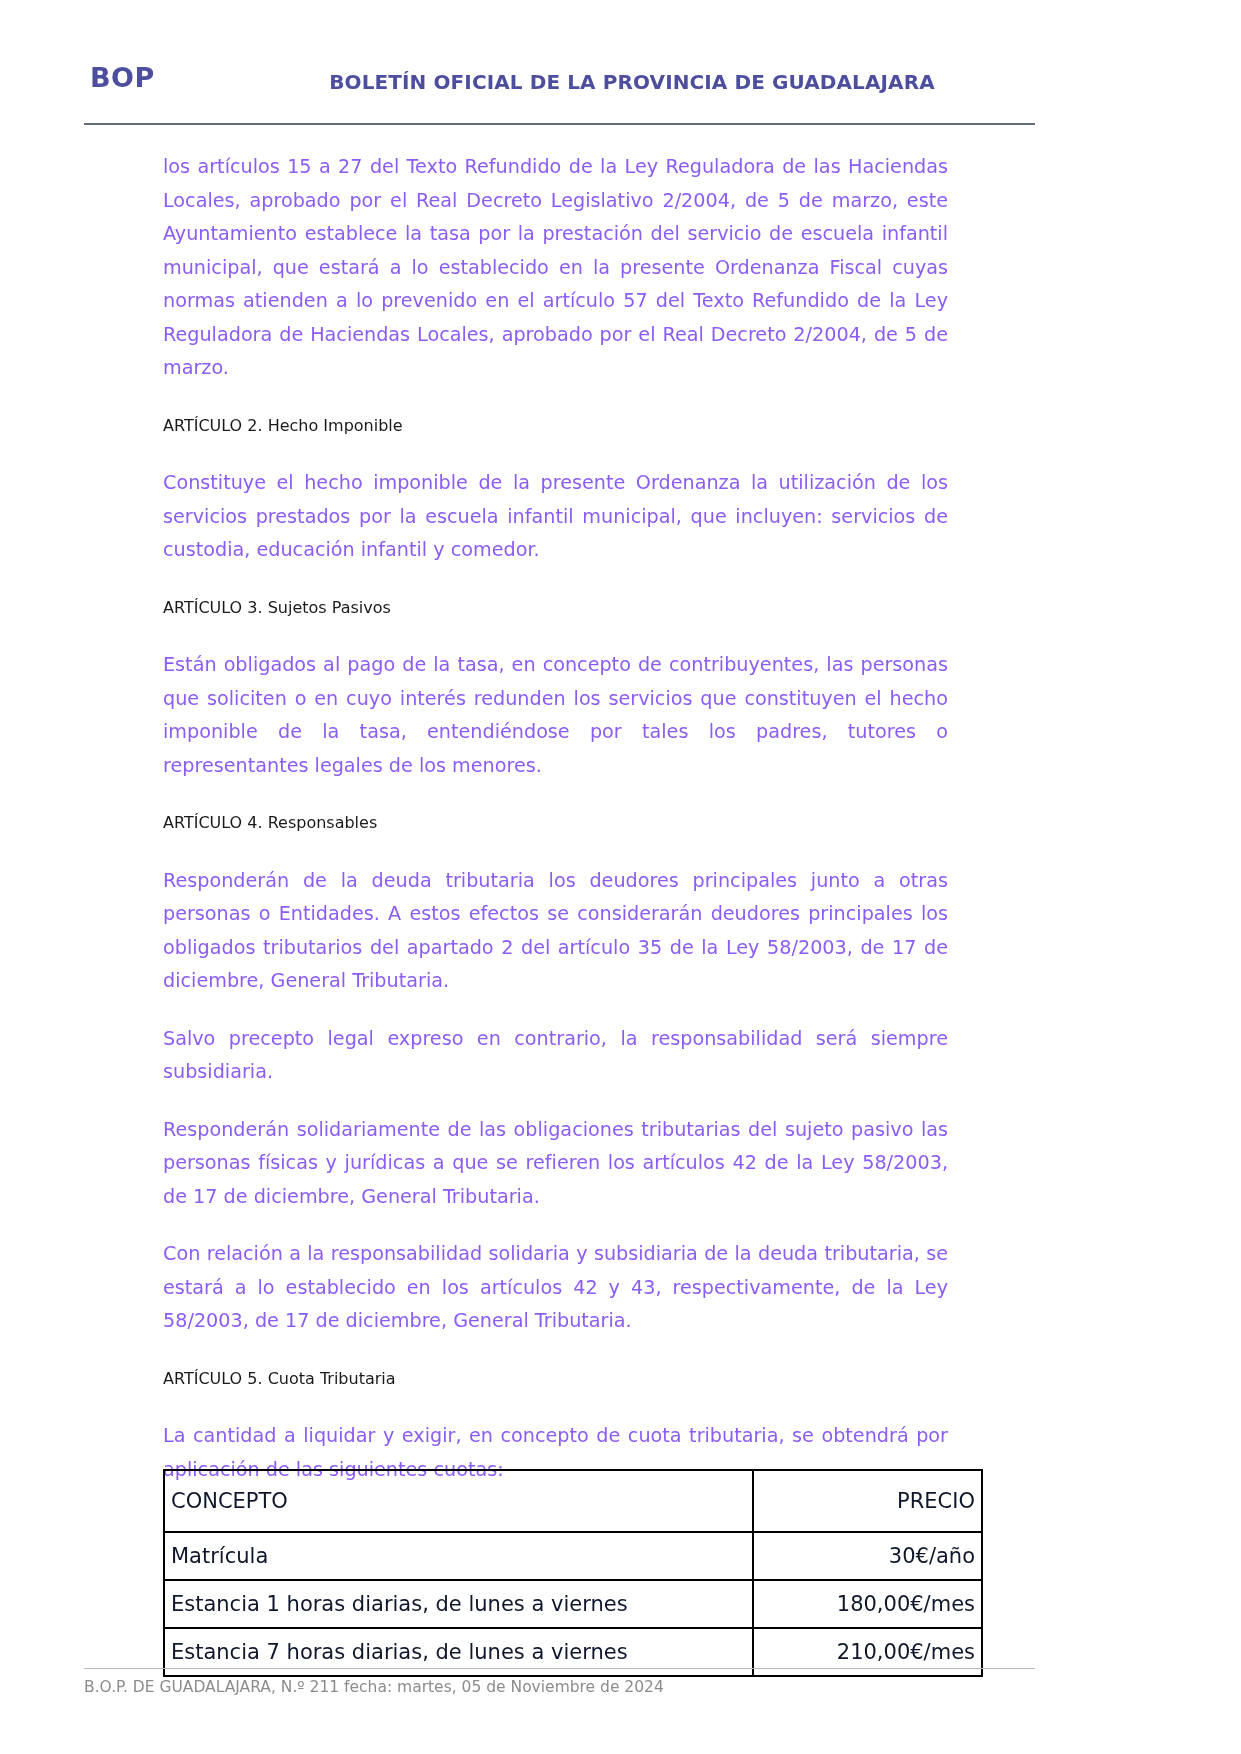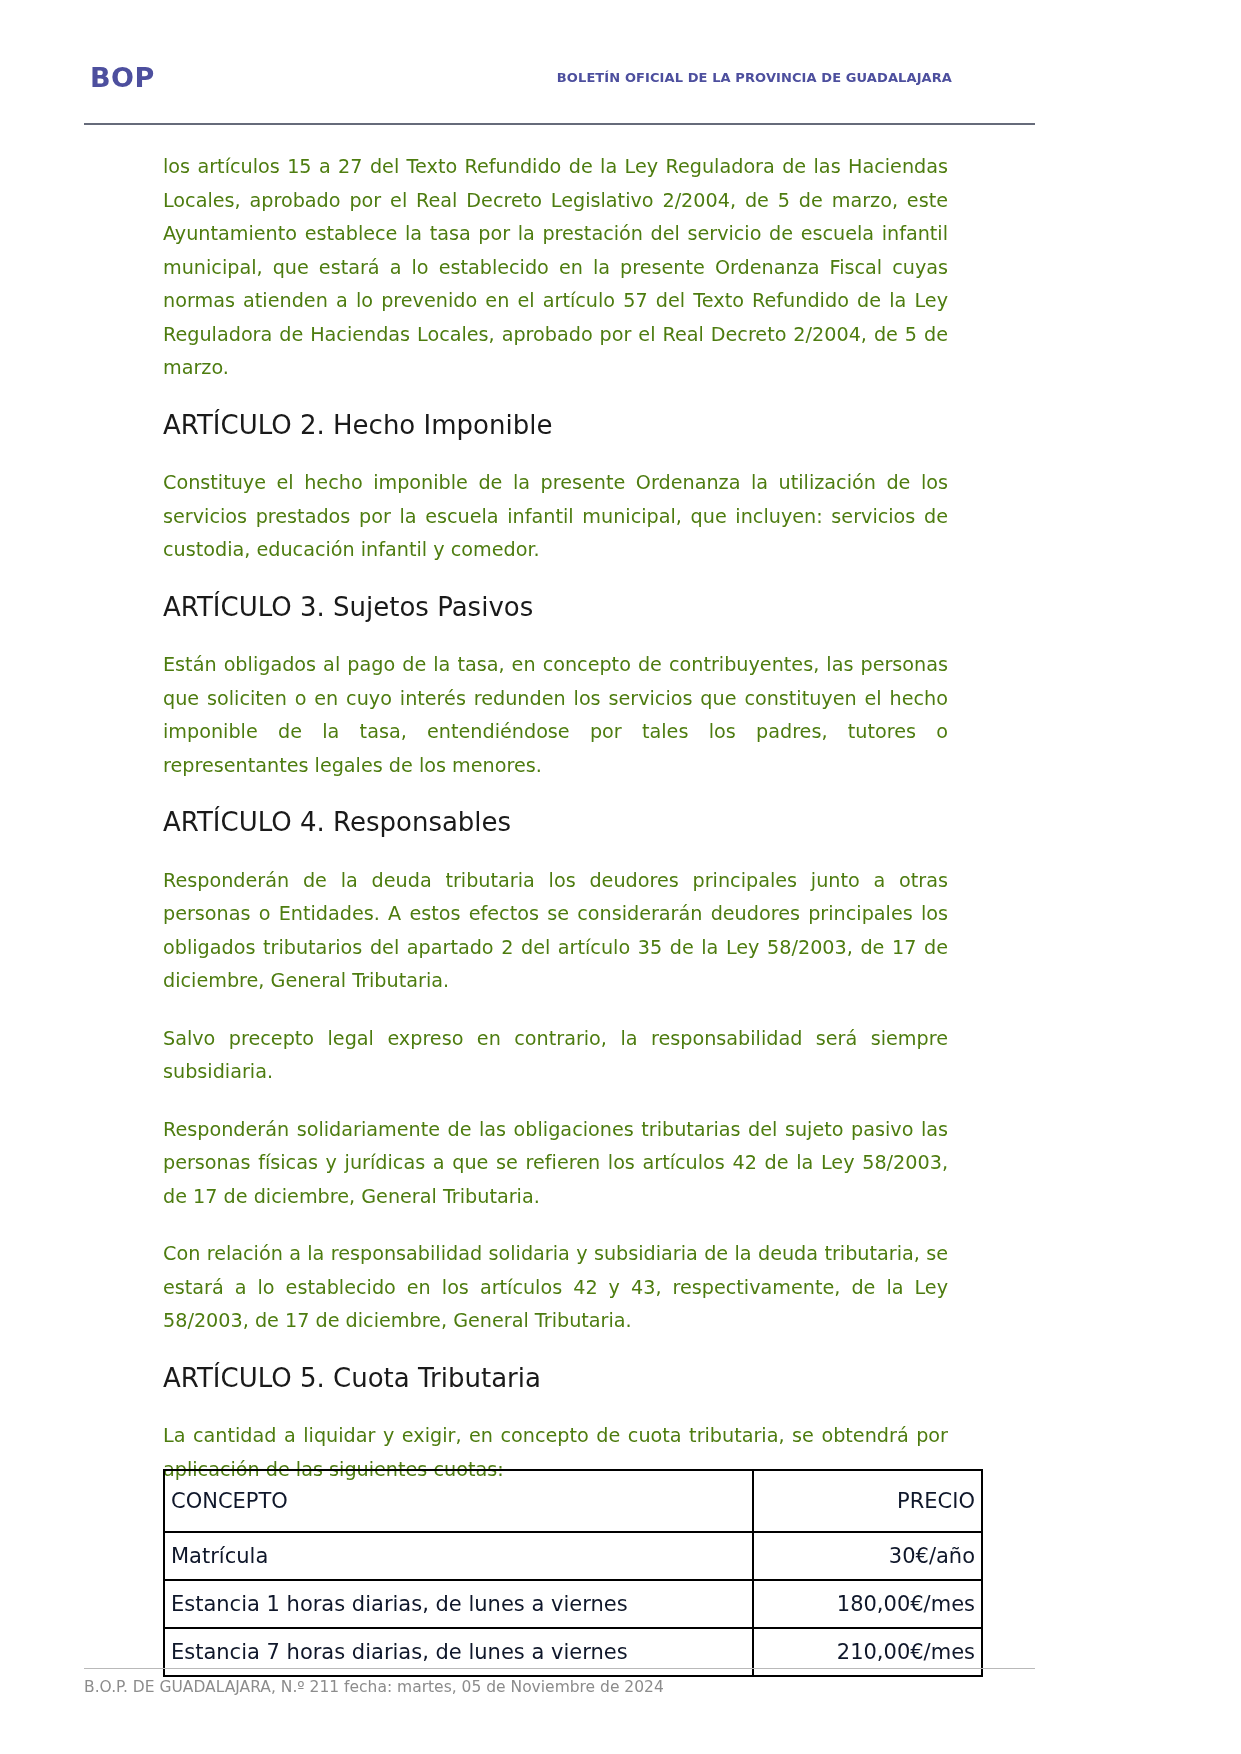--- a/index.html
+++ b/index.html
@@ -36,24 +36,24 @@
     font-weight: bold;
     font-size: 27px;
     letter-spacing: 0.5px;
     color: #4d4f9e;
   }
   .header-title {
     position: absolute;
     left: 228px;
     top: 26px;
     width: 640px;
-    text-align: right;
+    text-align: center;
     font-family: "DejaVu Sans", sans-serif;
     font-weight: bold;
-    font-size: 13px;
+    font-size: 20px;
     letter-spacing: 0.1px;
     color: #4d4f9e;
     white-space: nowrap;
   }
   .header-emblem {
     position: absolute;
     right: 60px;
     top: 4px;
     width: 44px;
     height: 72px;
@@ -74,27 +74,27 @@
     top: 150px;
     width: 785px;
   }
   p.para {
     margin: 0 0 24px 0;
     font-family: "DejaVu Sans", sans-serif;
     font-size: 19.2px;
     line-height: 33.5px;
     text-align: justify;
     text-justify: inter-word;
-    color: #4d7c0f;
+    color: #8b5cf6;
     hyphens: none;
   }
   p.heading {
     margin: 0 0 24px 0;
     font-family: "DejaVu Sans", sans-serif;
-    font-size: 26px;
+    font-size: 16px;
     line-height: 33.5px;
     text-align: left;
     color: #1a1a1a;
   }
 
   
   .fee-table-wrap {
     position: absolute;
     left: 163px;
     top: 1469px;

